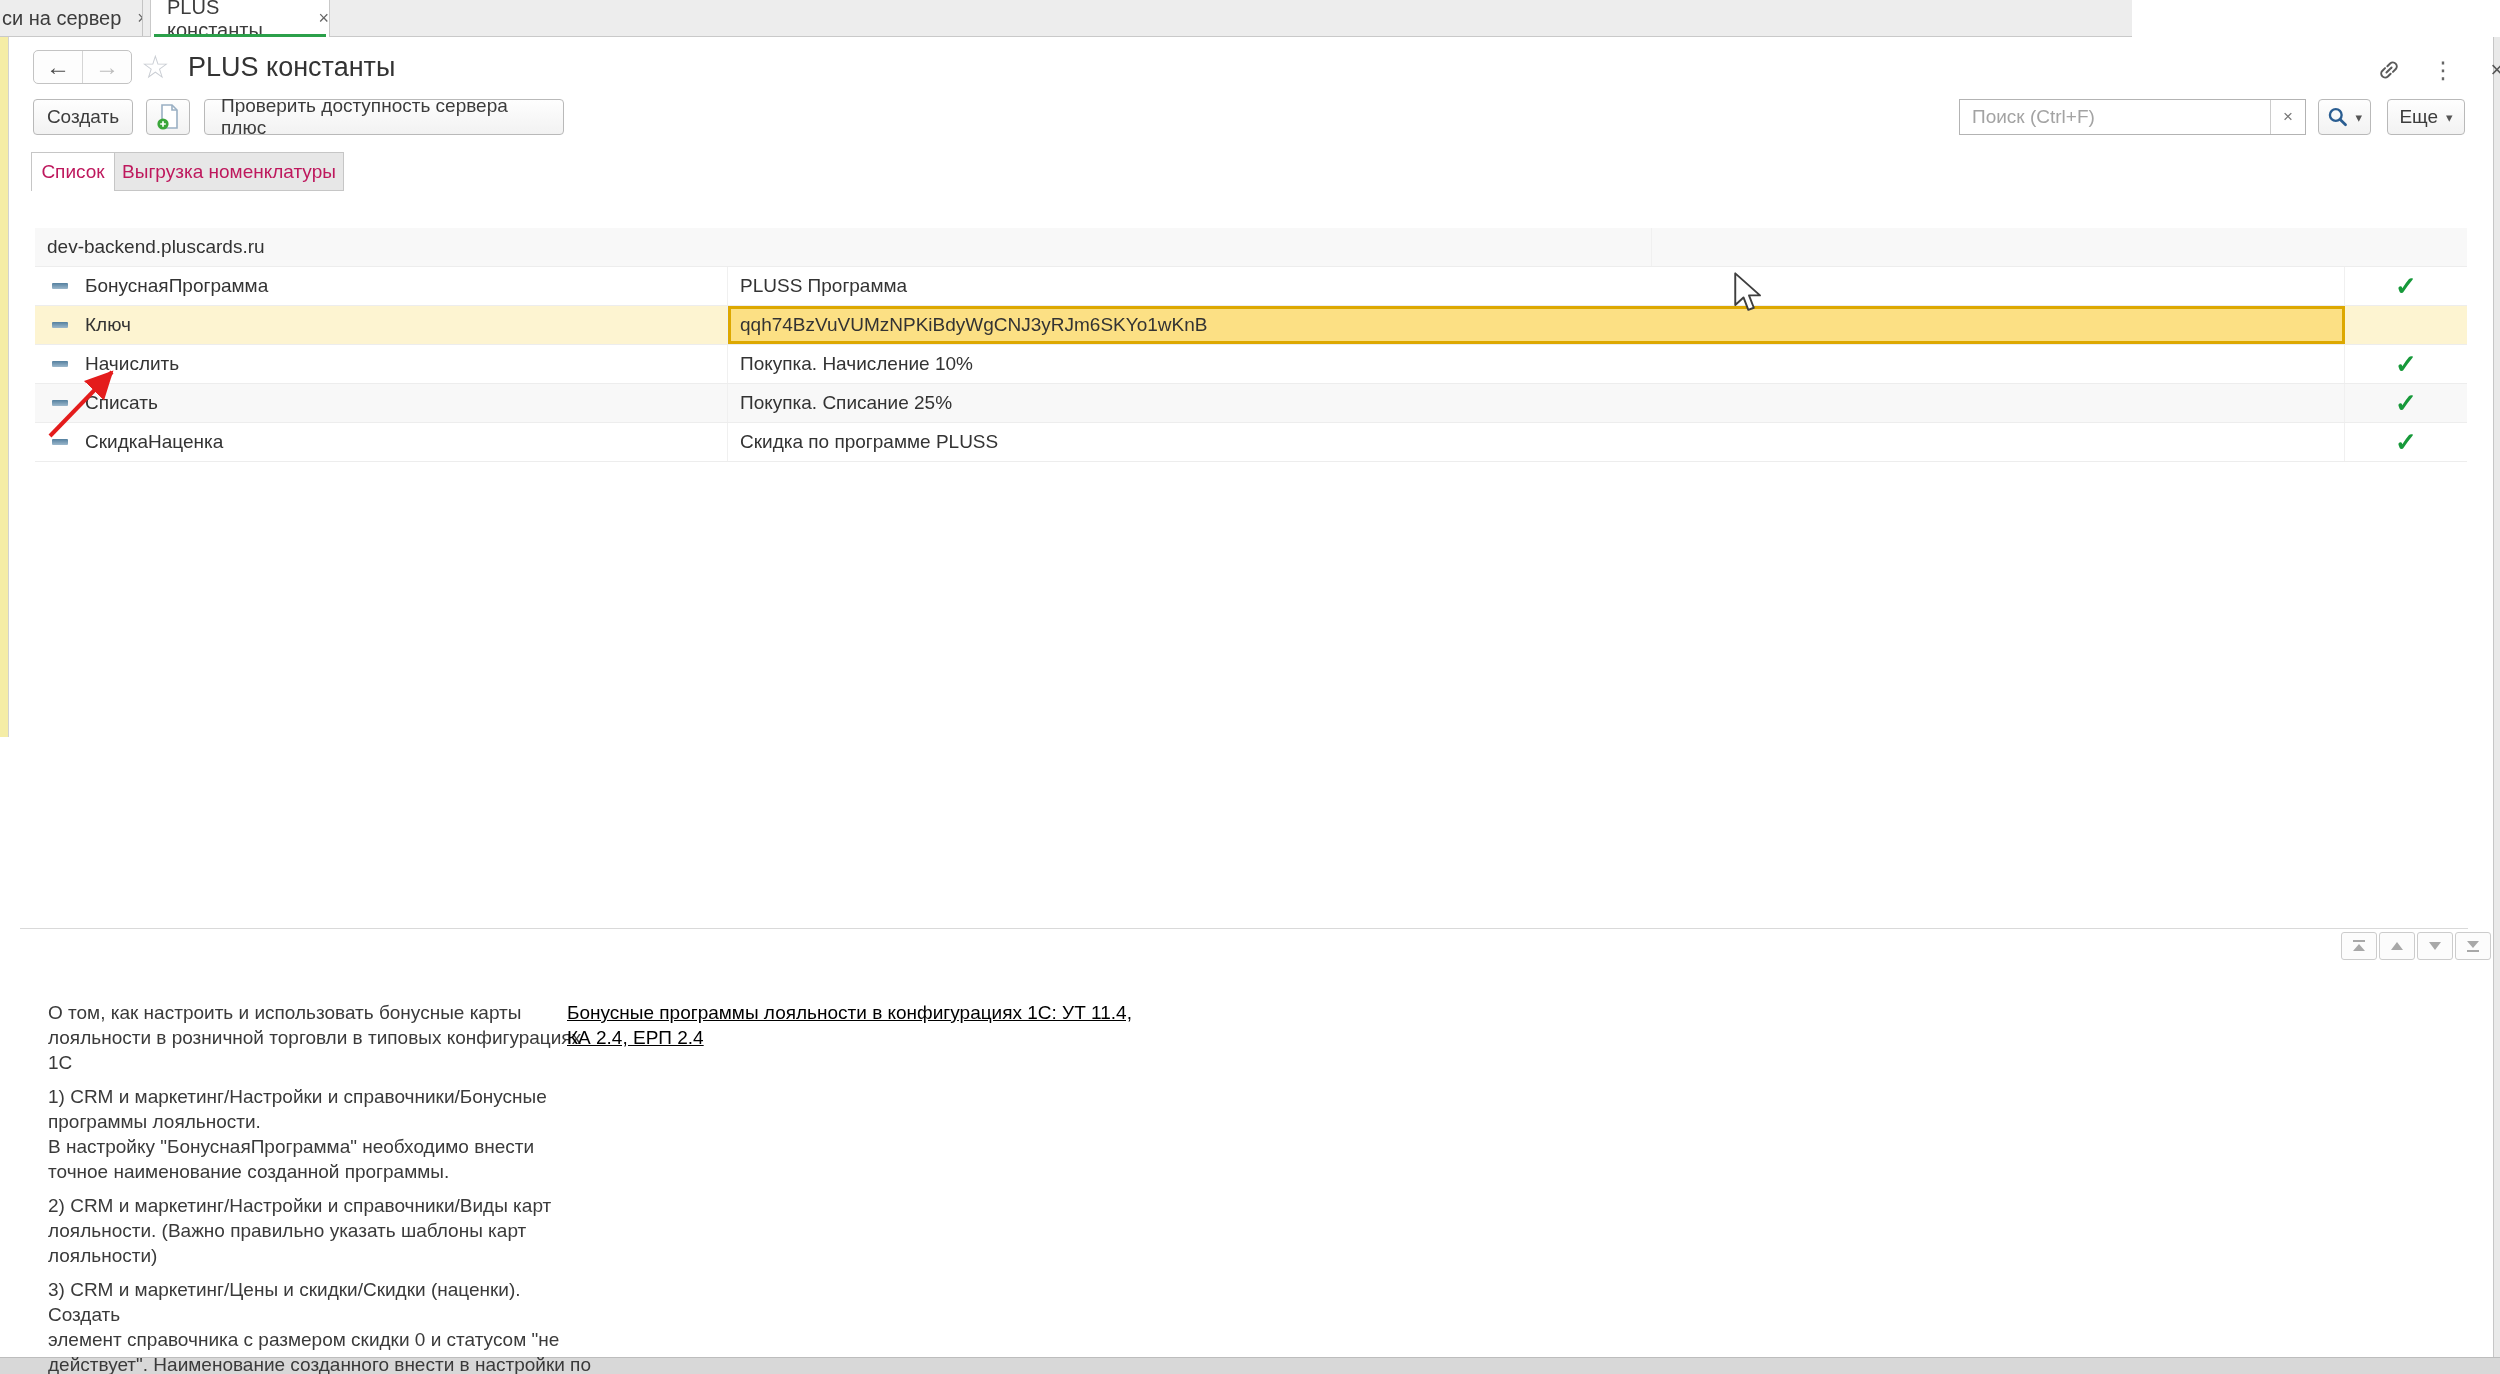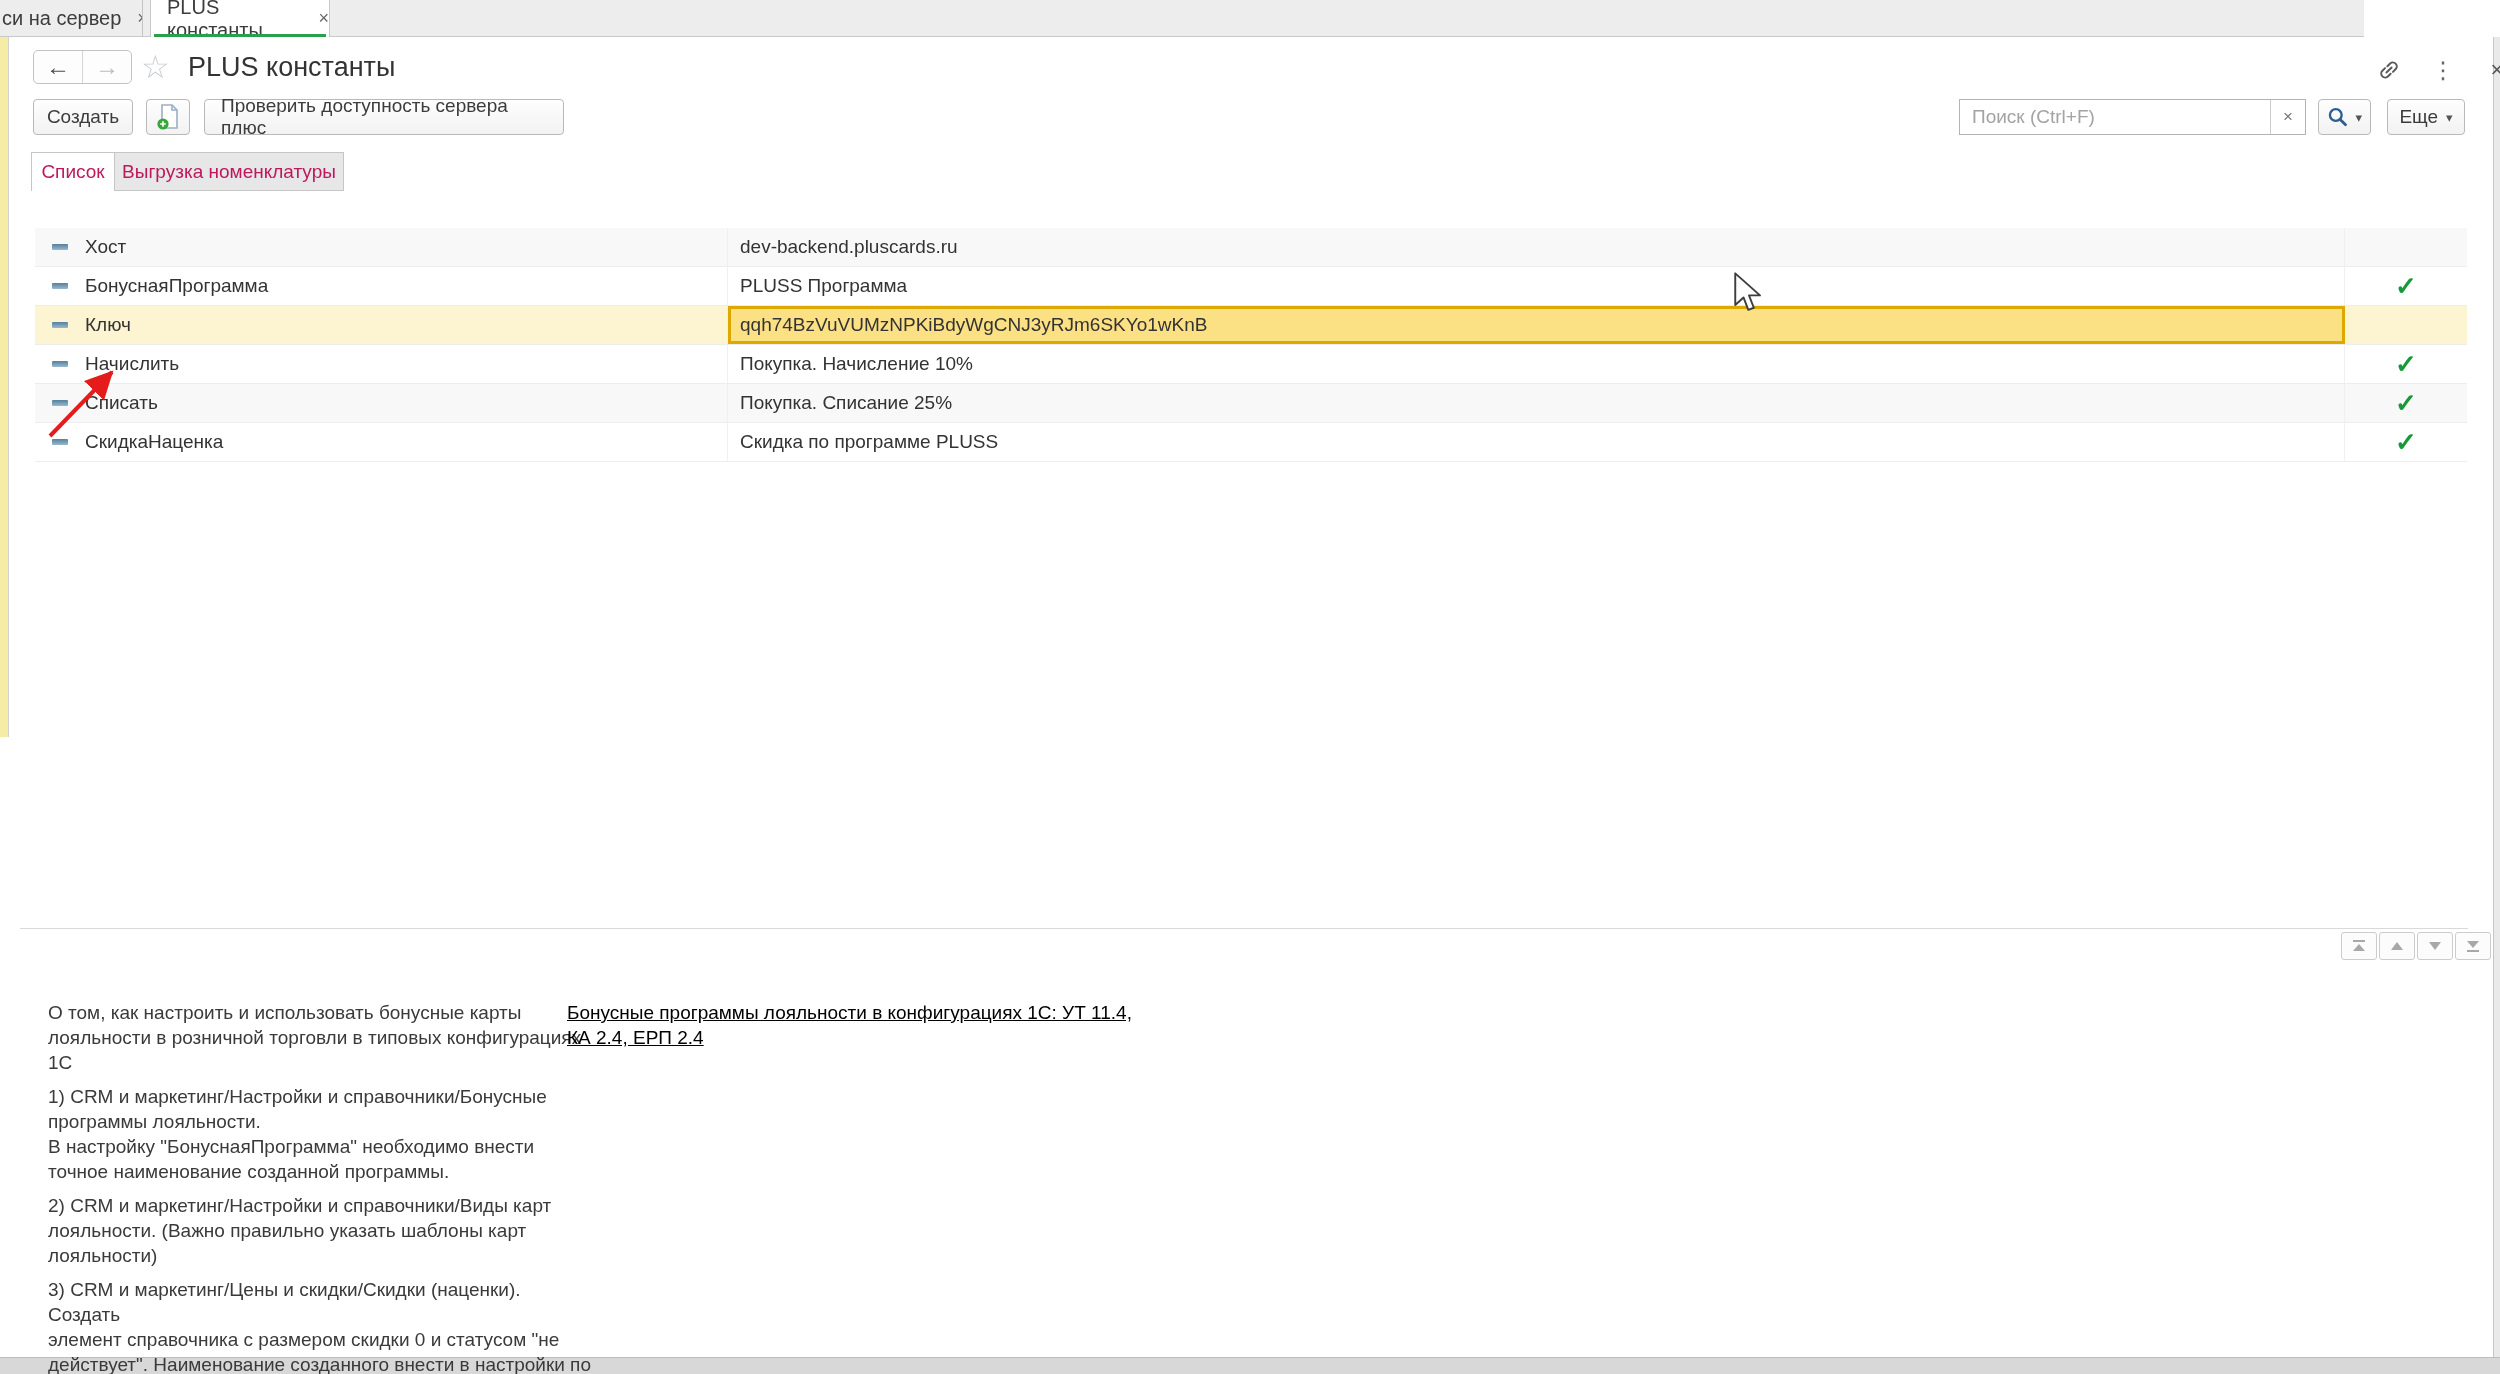--- a/index.html
+++ b/index.html
@@ -1,19 +1,19 @@
 <!DOCTYPE html>
 <html><head>
 <meta charset="utf-8">
 <style>
   html,body{margin:0;padding:0;background:#9b9b9b;font-family:"Liberation Sans",sans-serif;}
   #canvas{position:relative;width:2500px;height:1374px;background:#ffffff;overflow:hidden;}
 
   
-  .tabbar{position:absolute;left:0;top:0;width:2364px;height:37px;background:#ededed;border-bottom:1px solid #c9c9c9;box-sizing:border-box;}
+  .tabbar{position:absolute;left:0;top:0;width:2132px;height:37px;background:#ededed;border-bottom:1px solid #c9c9c9;box-sizing:border-box;}
   .tab{position:absolute;top:0;height:36px;display:flex;align-items:center;font-size:20px;color:#3c3c3c;box-sizing:border-box;}
   .tab .tab-close{margin-left:16px;font-size:18px;color:#666;}
   .tab-partial{left:0;width:143px;padding-left:2px;border-right:1px solid #c4c4c4;overflow:hidden;white-space:nowrap;}
   .tab-active{left:150px;width:180px;padding-left:16px;background:#ffffff;border-left:1px solid #c9c9c9;border-right:1px solid #c9c9c9;height:37px;}
   .tab-active::after{content:"";position:absolute;left:3px;right:3px;bottom:0;height:3px;background:#2ba04a;}
 
   
   .yellow-strip{position:absolute;left:0;top:37px;width:9px;height:700px;background:#f5eda6;border-right:1px solid #d2d2d2;box-sizing:border-box;}
   .right-edge{position:absolute;left:2493px;top:37px;width:7px;height:1337px;background:#e9e9e9;border-left:1px solid #c6c6c6;box-sizing:border-box;}
   .bottom-strip{position:absolute;left:0;top:1357px;width:2500px;height:17px;background:#d8d8d8;border-top:1px solid #bdbdbd;box-sizing:border-box;}
@@ -146,24 +146,20 @@
     <span>Еще</span>
     <span class="caret">▾</span>
   </div>
 
   <div class="vtab vtab-active">Список</div>
   <div class="vtab vtab-inactive">Выгрузка номенклатуры</div>
 
   <div class="table">
 
     <div class="trow alt">
-      <div class="c1">
-          <span class="const-icon"></span>
-          <span>Хост</span>
-        </div>
       <div class="c2">dev-backend.pluscards.ru</div>
       <div class="c3"></div>
     </div>
     <div class="trow">
       <div class="c1">
           <span class="const-icon"></span>
           <span>БонуснаяПрограмма</span>
         </div>
       <div class="c2">PLUSS Программа</div>
       <div class="c3">✓</div>

